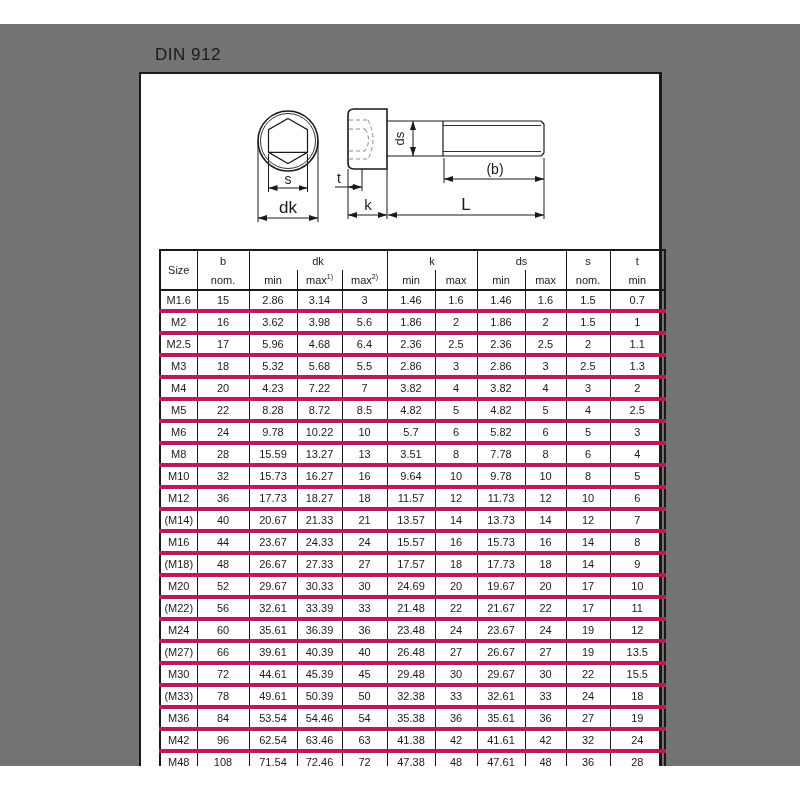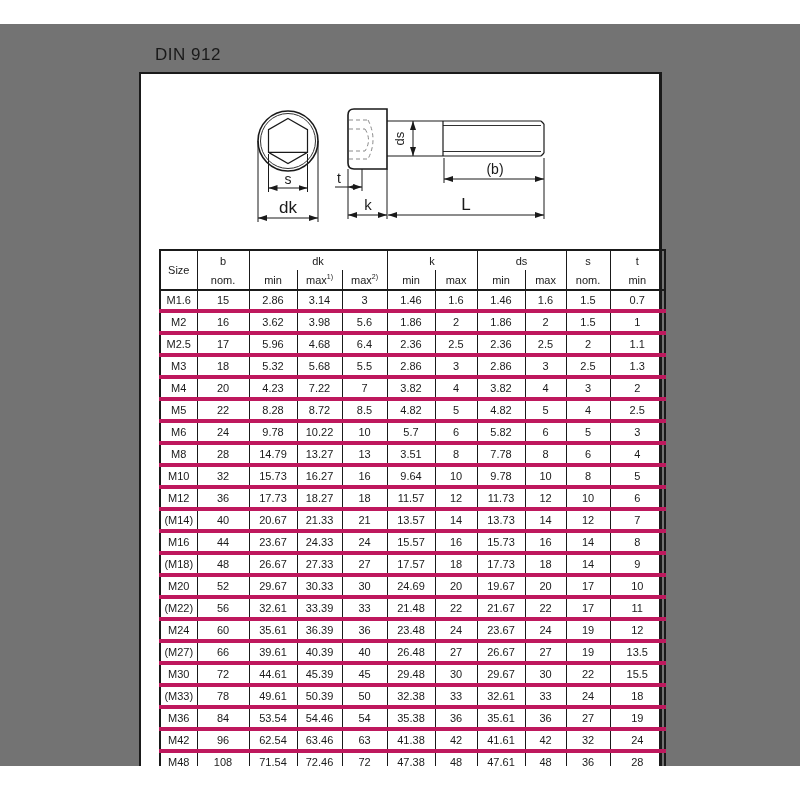--- a/index.html
+++ b/index.html
@@ -253,21 +253,21 @@
             <td>5.7</td>
             <td>6</td>
             <td>5.82</td>
             <td>6</td>
             <td>5</td>
             <td>3</td>
           </tr>
           <tr>
             <td>M8</td>
             <td>28</td>
-            <td>14.79</td>
+            <td>15.59</td>
             <td>13.27</td>
             <td>13</td>
             <td>3.51</td>
             <td>8</td>
             <td>7.78</td>
             <td>8</td>
             <td>6</td>
             <td>4</td>
           </tr>
           <tr>

